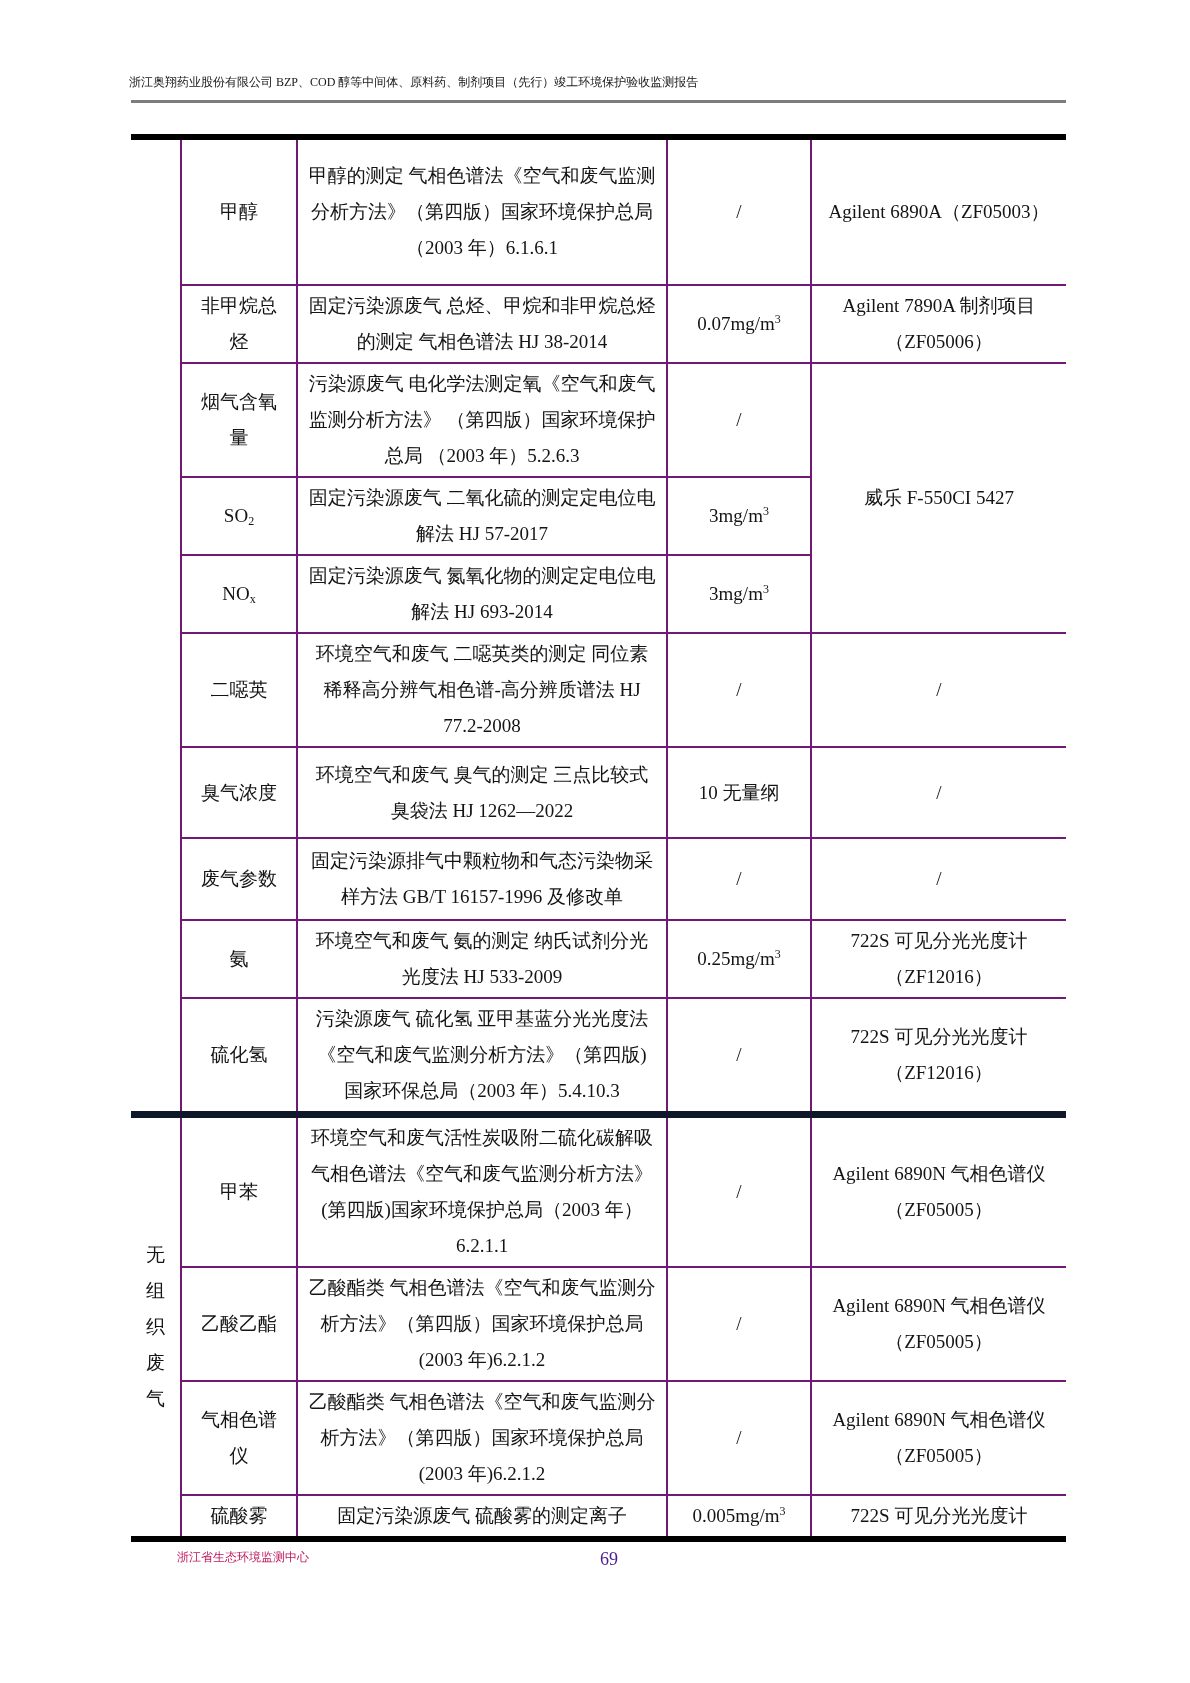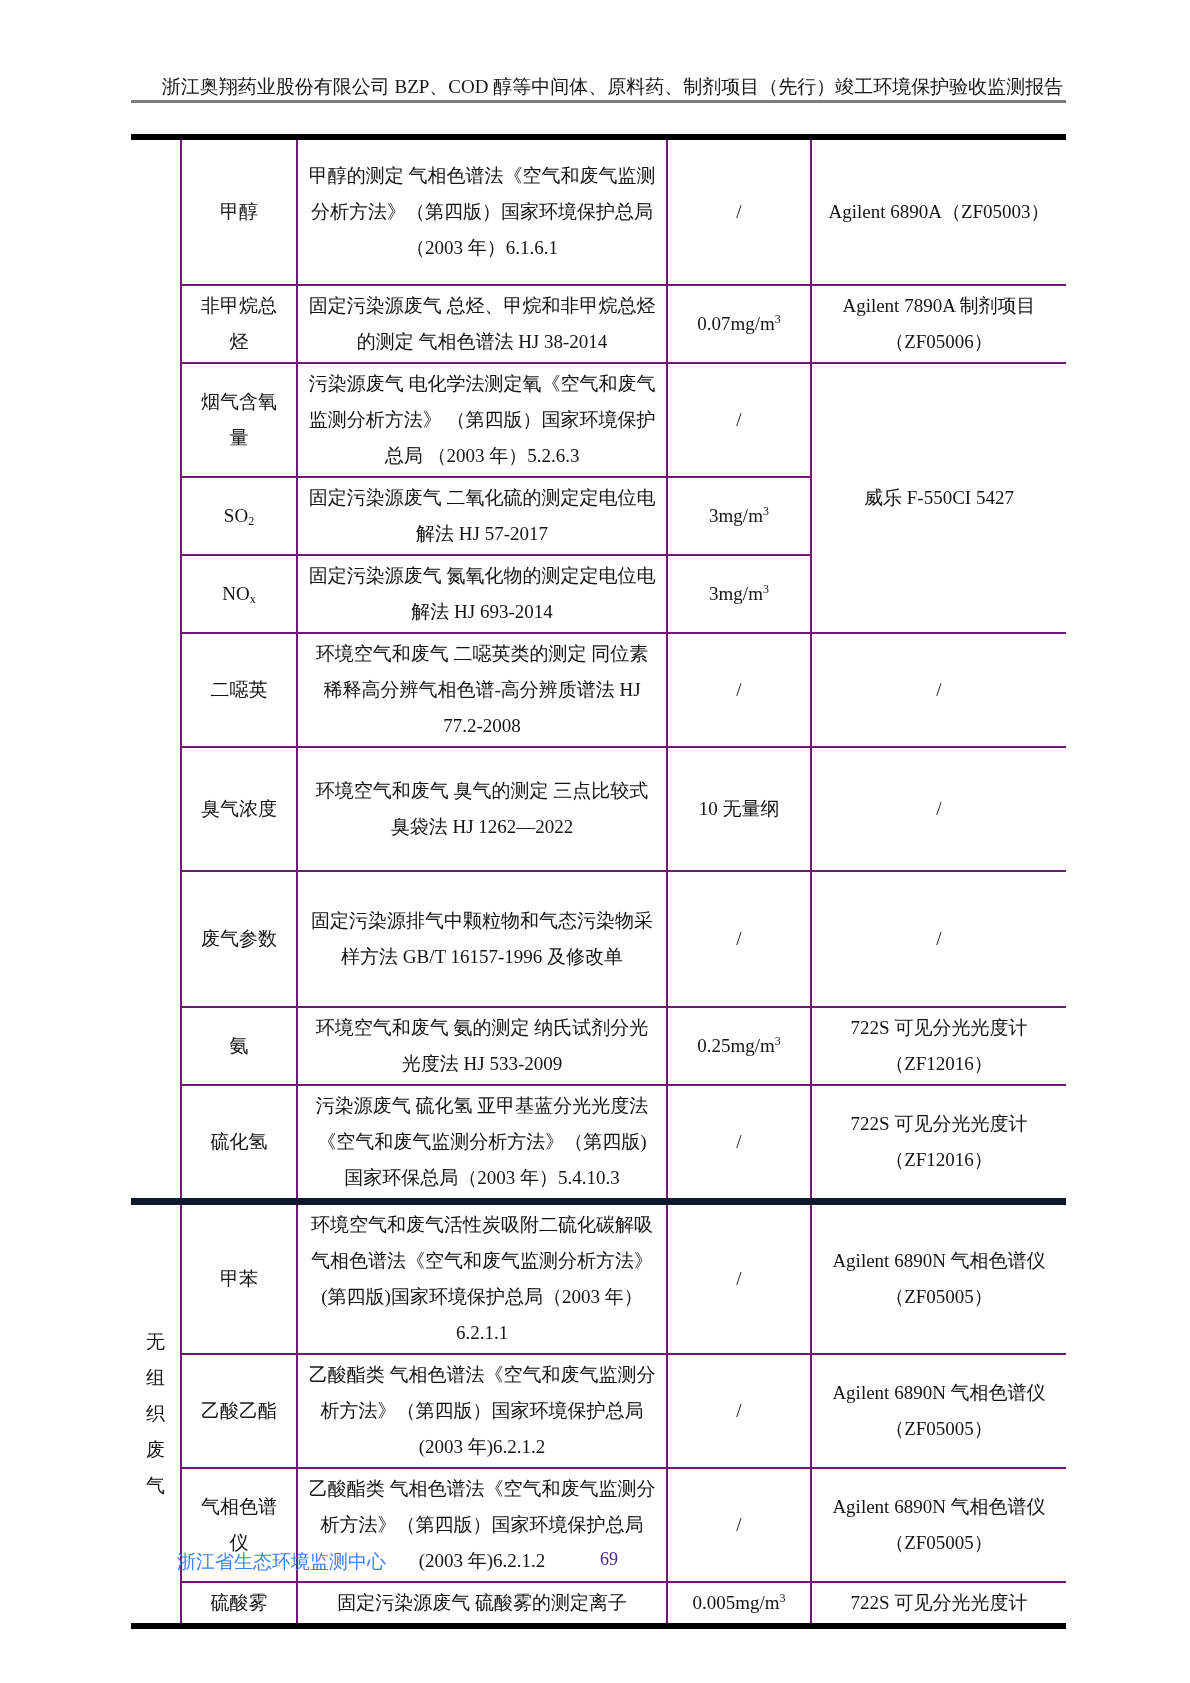--- a/index.html
+++ b/index.html
@@ -1,22 +1,22 @@
 <!DOCTYPE html>
 <html><head>
 <meta charset="utf-8">
 <style>
   html,body { margin:0; padding:0; background:#ffffff; }
   body {
     width:1190px; height:1683px; position:relative; overflow:hidden;
     font-family:"Liberation Serif","DejaVu Serif",serif; color:#111;
   }
   .header-title{
-    position:absolute; left:145px; top:74px; width:935px;
-    text-align:center; font-size:19px; white-space:nowrap; color:#161616;
+    position:absolute; left:129px; top:74px; width:935px;
+    font-size:12px; white-space:nowrap; color:#161616;
   }
   .header-rule{
     position:absolute; left:131px; top:100px; width:935px; height:3px;
     background:#7d7d7d;
   }
   table.doc{
     position:absolute; left:131px; top:134px; width:935px;
     border-collapse:collapse; table-layout:fixed;
     border-top:6px solid #000; border-bottom:6px solid #000;
     border-left:hidden; border-right:hidden;
@@ -26,21 +26,21 @@
     font-size:19px; line-height:36px; text-align:center; vertical-align:middle;
     padding:2px 10px; overflow:hidden; color:#141414;
   }
   table.doc tr.section-start > td{ border-top:7px solid #0f172a; }
   td.cat{ padding:2px 4px; }
   td.cat div{ line-height:36px; }
   td.pol{ padding:2px 8px;margin-left:24px; }
   sup{ font-size:12px; line-height:0; vertical-align:7px; }
   sub{ font-size:12px; line-height:0; vertical-align:-3px; }
   .footer-org{
-    position:absolute; left:177px; top:1549px; font-size:19px; color:#3b82f6;
+    position:absolute; left:177px; top:1549px; font-size:12px; color:#be185d;
   }
   .footer-page{
     position:absolute; left:600px; top:1549px; font-size:18px; color:#4c1d95;
   }
 </style>
 </head>
 <body>
 
 <div class="header-title">浙江奥翔药业股份有限公司 BZP、COD 醇等中间体、原料药、制剂项目（先行）竣工环境保护验收监测报告</div>
 <div class="header-rule"></div>
@@ -82,27 +82,27 @@
         <td class="pol"><span>NO</span><sub>x</sub></td>
         <td>固定污染源废气 氮氧化物的测定定电位电解法 HJ 693-2014</td>
         <td><span>3mg/m</span><sup>3</sup></td>
       </tr>
       <tr style="height: 108px;">
         <td class="pol"><span>二噁英</span></td>
         <td>环境空气和废气 二噁英类的测定 同位素稀释高分辨气相色谱-高分辨质谱法 HJ 77.2-2008</td>
         <td><span>/</span></td>
         <td>/</td>
       </tr>
-      <tr style="height: 124px; font-family: Liberation Serif, serif;">
+      <tr style="height: 91px; font-family: Liberation Serif, serif;">
         <td class="pol"><span>臭气浓度</span></td>
         <td>环境空气和废气 臭气的测定 三点比较式臭袋法 HJ 1262—2022</td>
         <td><span>10 无量纲</span></td>
         <td>/</td>
       </tr>
-      <tr style="height: 136px;">
+      <tr style="height: 82px;">
         <td class="pol"><span>废气参数</span></td>
         <td>固定污染源排气中颗粒物和气态污染物采样方法 GB/T 16157-1996 及修改单</td>
         <td><span>/</span></td>
         <td>/</td>
       </tr>
       <tr style="height: 72px;">
         <td class="pol"><span>氨</span></td>
         <td>环境空气和废气 氨的测定 纳氏试剂分光光度法 HJ 533-2009</td>
         <td><span>0.25mg/m</span><sup>3</sup></td>
         <td>722S 可见分光光度计（ZF12016）</td>

